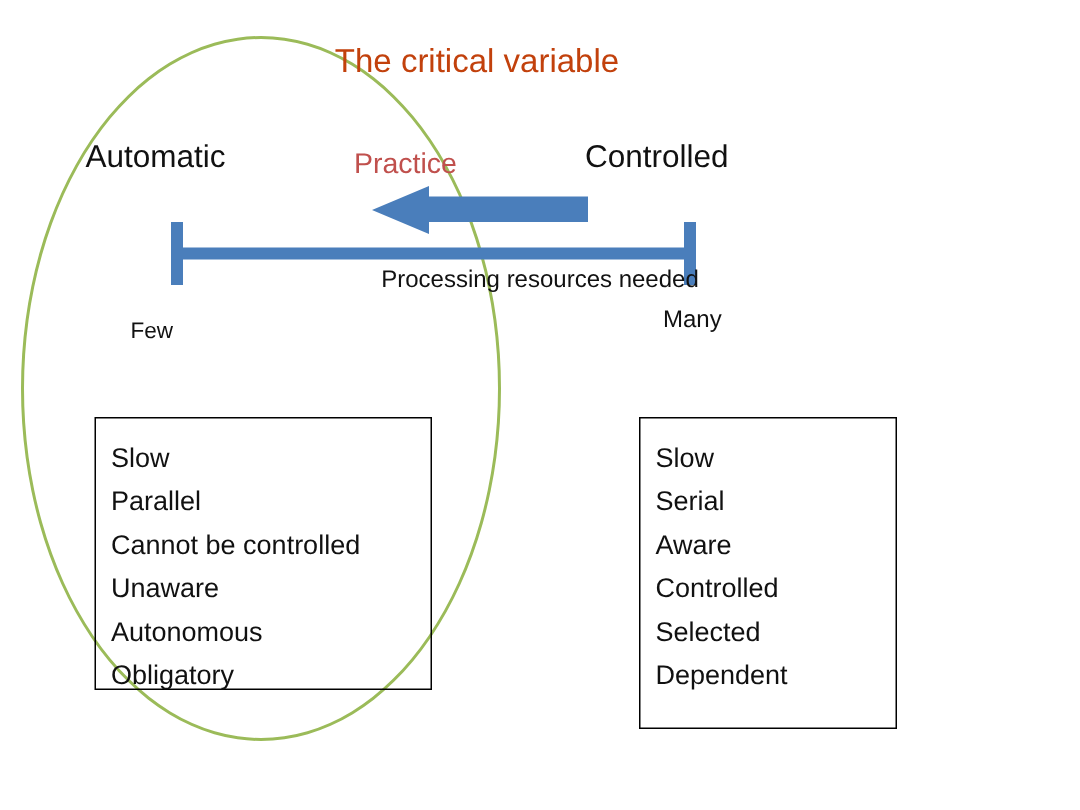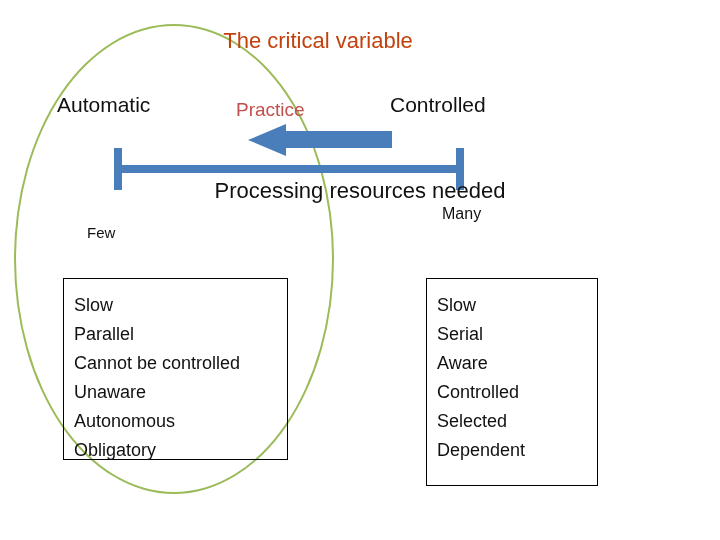--- a/index.html
+++ b/index.html
@@ -104,26 +104,26 @@
   }
   .axis-cap-left { left: 114px; }
   .axis-cap-right { left: 456px; }
 
   
   .axis-title {
     left: 0;
     top: 178px;
     width: 720px;
     text-align: center;
-    font-size: 22px;
+    font-size: 16px;
     color: #111111;
   }
   .lbl-few {
     left: 87px;
-    top: 224px;
+    top: 212px;
     font-size: 15px;
     color: #111111;
     text-align: right;
   }
   .lbl-many {
     left: 442px;
     top: 205px;
     font-size: 16px;
     color: #111111;
   }

